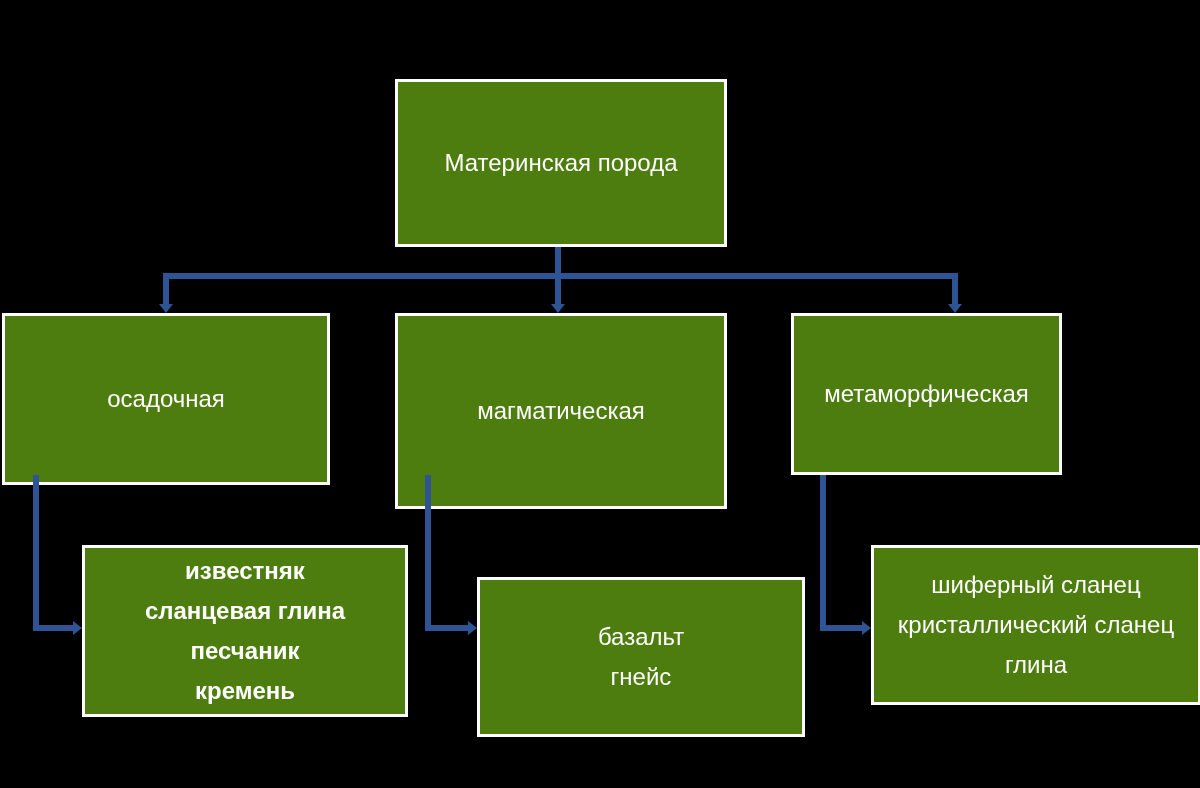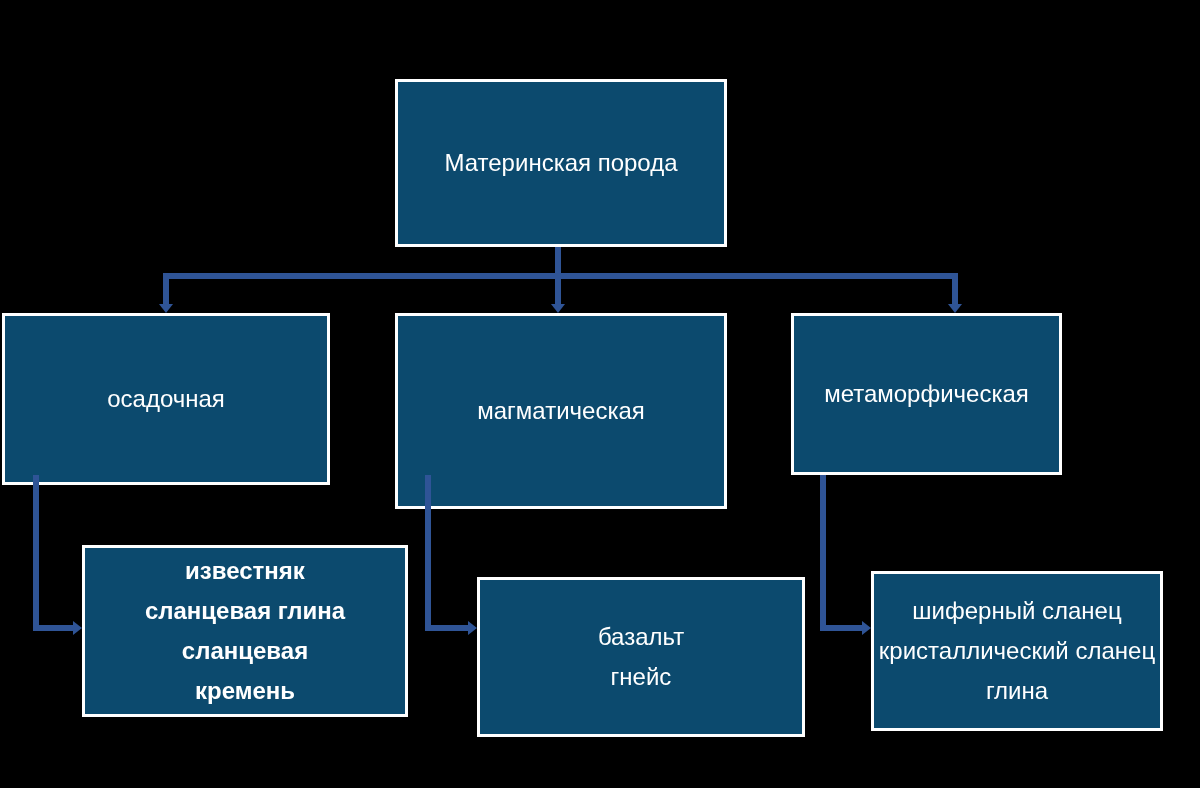--- a/index.html
+++ b/index.html
@@ -6,21 +6,21 @@
   .canvas {
     position: relative;
     width: 1200px;
     height: 788px;
     background: #000000;
     overflow: hidden;
     font-family: "Liberation Sans", sans-serif;
   }
   .node {
     position: absolute;
-    background: #0c4a6e;
+    background: #4d7c0f;
     border: 3px solid #FFFFFF;
     box-sizing: border-box;
     color: #FFFFFF;
     display: flex;
     flex-direction: column;
     align-items: center;
     justify-content: center;
     text-align: center;
     font-size: 24px;
     line-height: 40px;
@@ -79,26 +79,26 @@
   <div class="seg" style="left:425px; top:625px; width:43px; height:6px;"></div>
   <div class="arrow-right" style="left:468px; top:621px;"></div>
 
   <div class="seg" style="left:820px; top:475px; width:6px; height:156px;"></div>
   <div class="seg" style="left:820px; top:625px; width:42px; height:6px;"></div>
   <div class="arrow-right" style="left:862px; top:621px;"></div>
 
   <div class="node" style="left:82px; top:545px; width:326px; height:172px;font-weight:bold;">
     <div>известняк</div>
     <div>сланцевая глина</div>
-    <div>сланцевая</div>
+    <div>песчаник</div>
     <div>кремень</div>
   </div>
   <div class="node" style="left:477px; top:545px; width:328px; height:160px;margin-top:32px;">
     <div>базальт</div>
     <div>гнейс</div>
   </div>
-  <div class="node" style="left:871px; top:545px; width:292px; height:160px;margin-top:26px;">
+  <div class="node" style="left:871px; top:545px; width:330px; height:160px;">
     <div>шиферный сланец</div>
     <div>кристаллический сланец</div>
     <div>глина</div>
   </div>
 
 </div>
 
 </body></html>

